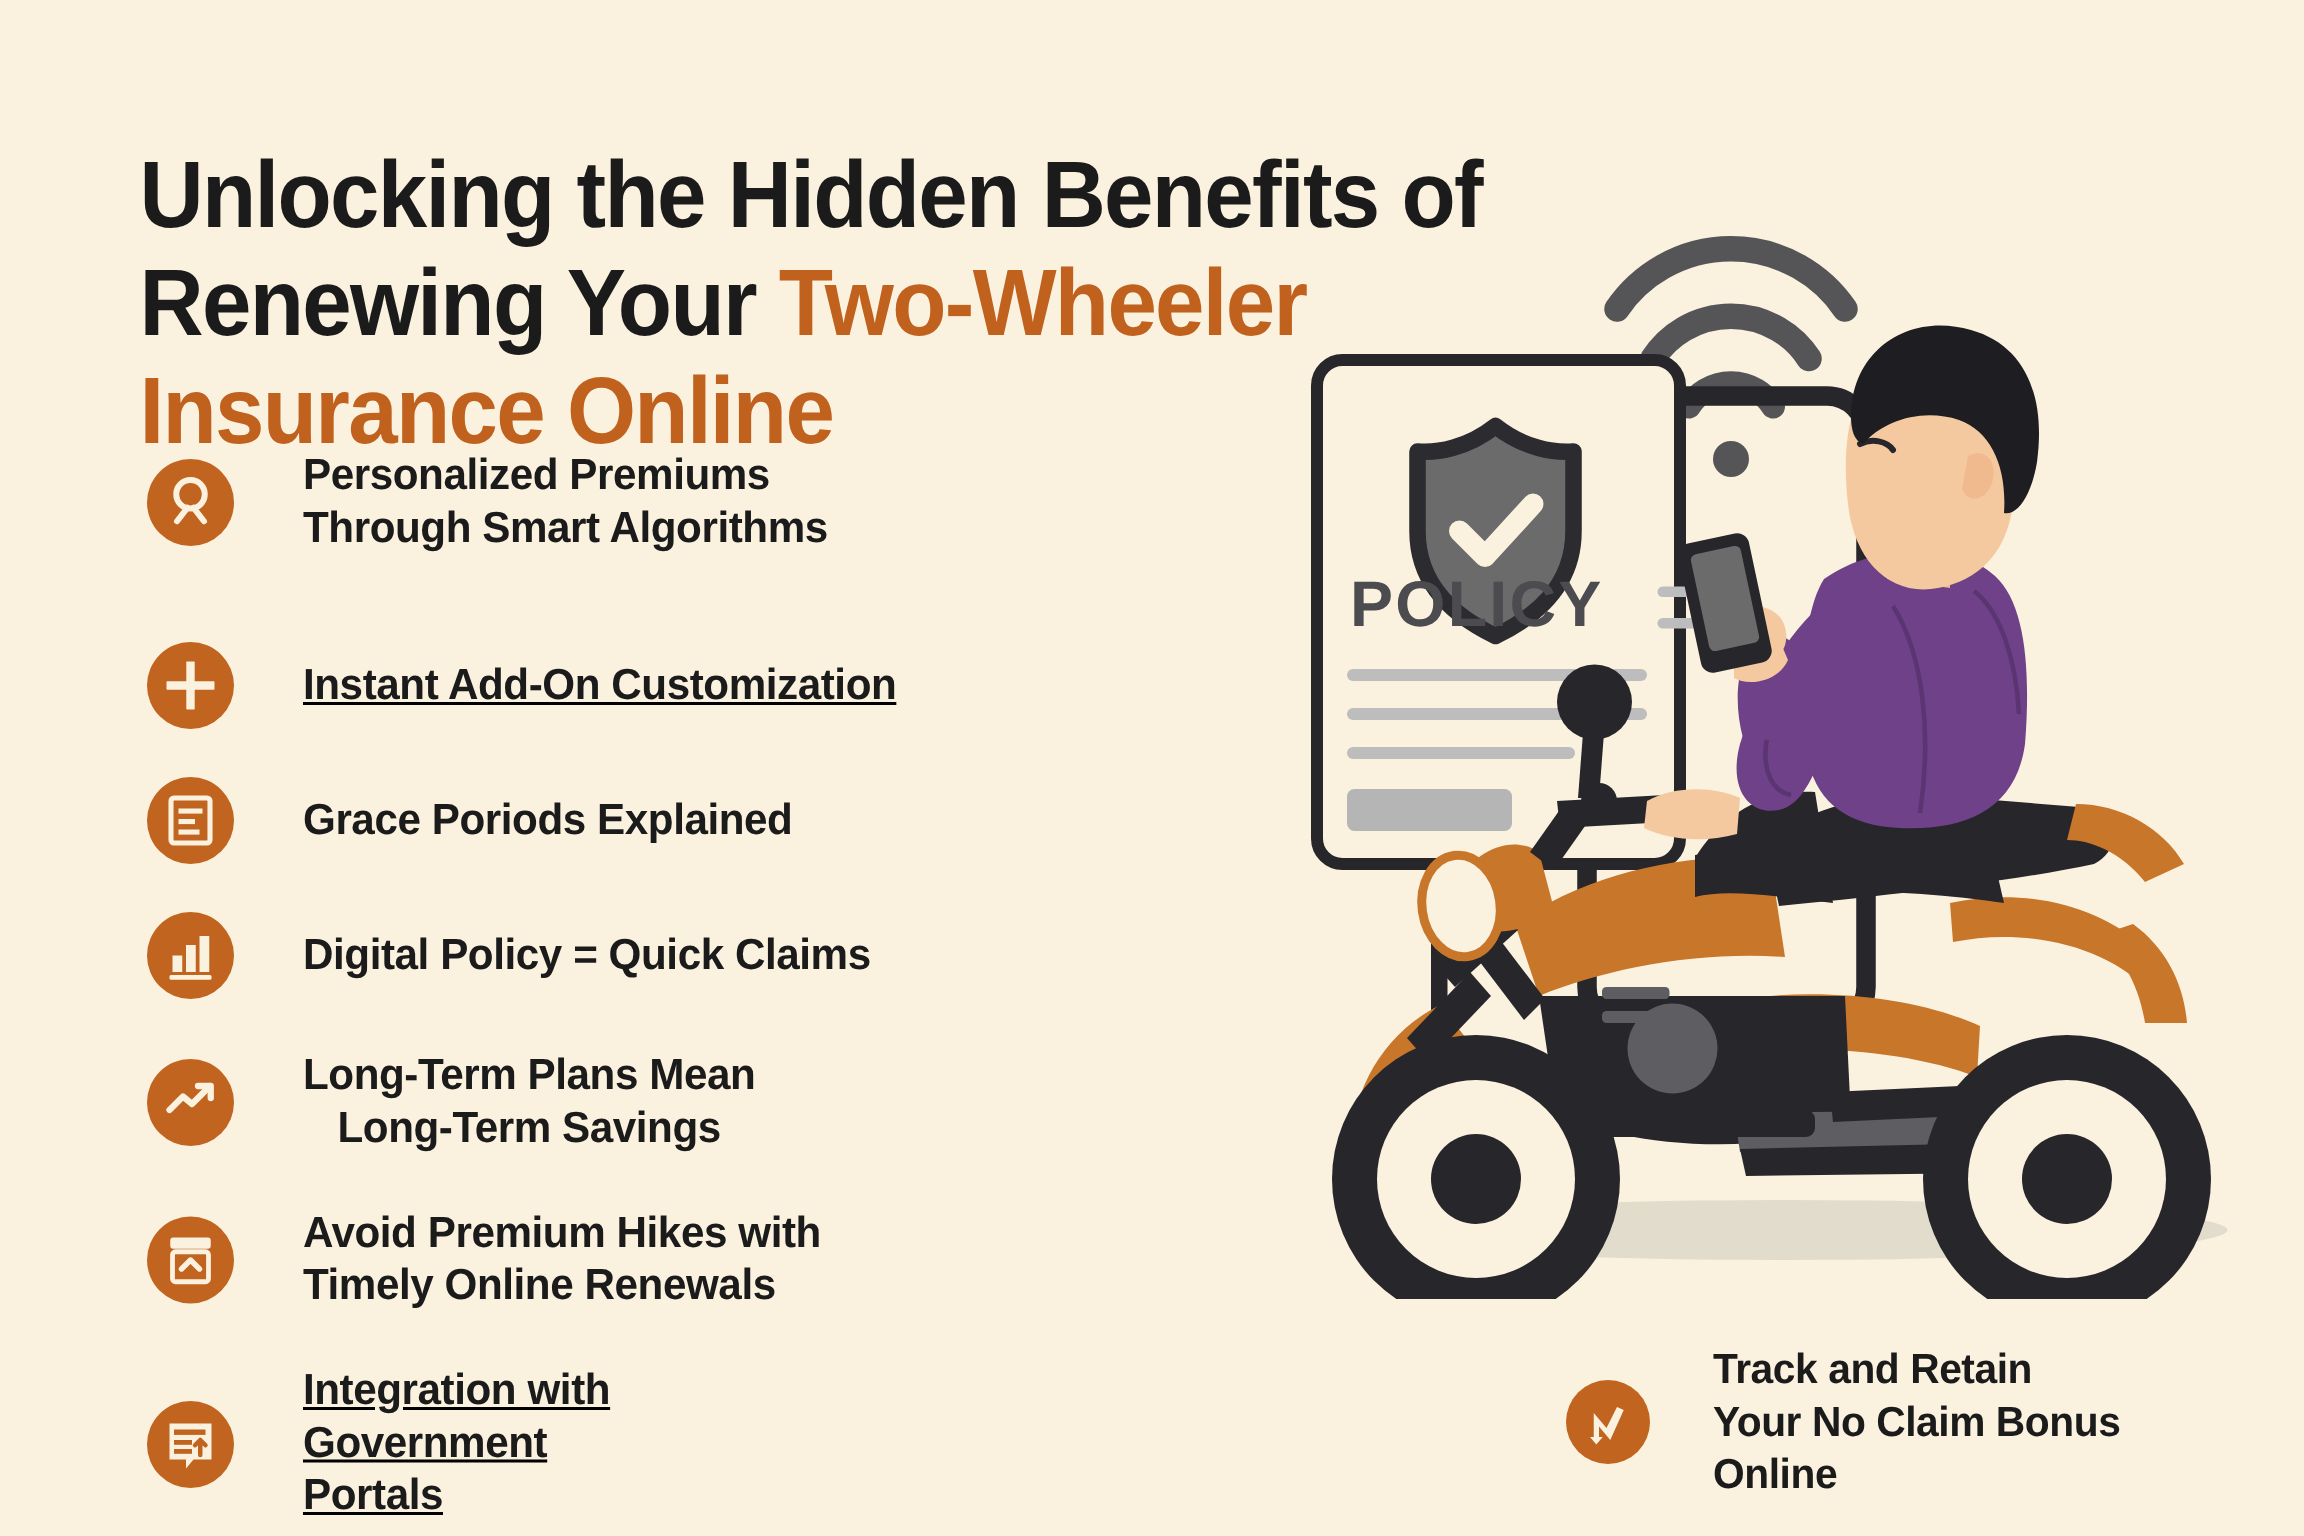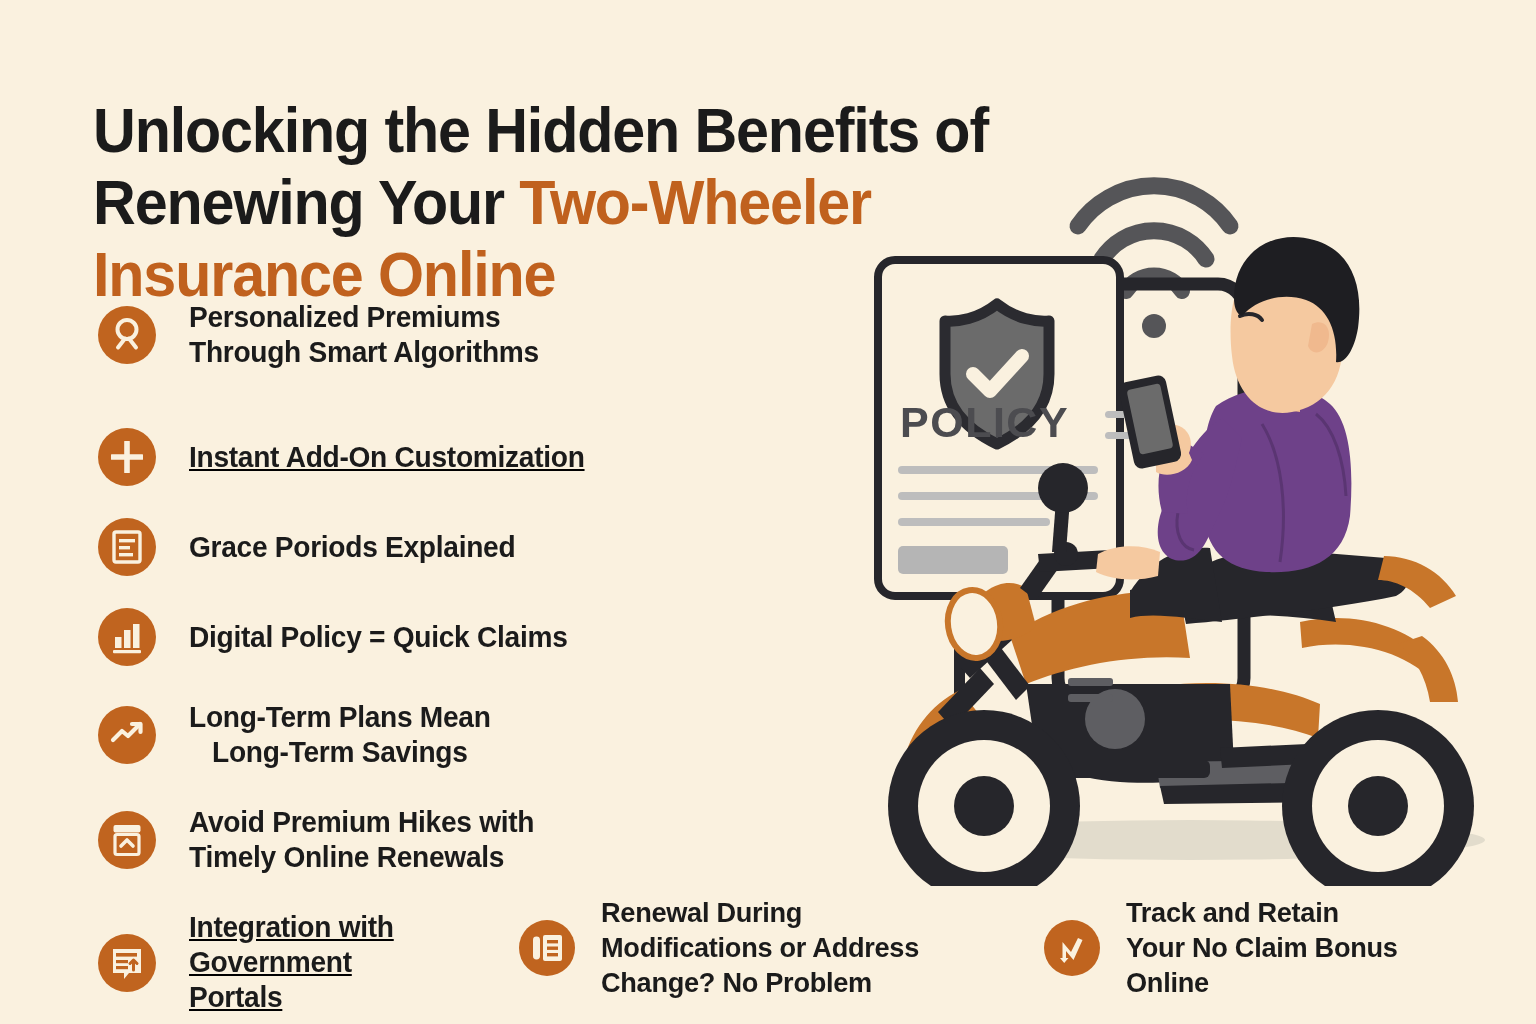--- a/index.html
+++ b/index.html
@@ -42,21 +42,21 @@
   .bullets {
     position: absolute;
     left: 98px;
     top: 300px;
     width: 620px;
   }
   .bullet-row {
     position: absolute;
     display: flex;
     align-items: center;
-    gap: 3px;
+    gap: 16px;
   }
   .ic {
     width: 58px;
     height: 58px;
     border-radius: 50%;
     background: #C0641F;
     flex: 0 0 58px;
     display: flex;
     align-items: center;
     justify-content: center;
@@ -84,21 +84,21 @@
   .bottom-item .btext {
     margin-left: 26px;
     font-size: 28px;
     line-height: 35px;
   }
 
   
   .illo {
     position: absolute;
     left: 830px;
-    top: 156px;
+    top: 136px;
     width: 706px;
     height: 730px;
   }
   .illo svg { display: block; }
 </style>
 </head>
 <body>
 
 <div class="canvas">
 
@@ -189,36 +189,22 @@
           <path d="M35.5 36 L35.5 26 M32 29.5 L35.5 26 L39 29.5" fill="none" stroke="#C0641F" stroke-width="3" stroke-linecap="round" stroke-linejoin="round"></path>
         </svg>
       </span>
       <span class="btext">Integration with
 Government
 Portals</span>
     </div>
 
   </div>
 
-  <div class="bottom-item" style="left:519px;top:895px;">
-    <span class="ic">
-      <svg width="56" height="56" viewBox="0 0 56 56">
-        <rect x="14" y="16.5" width="7" height="23" rx="3.4" fill="#FAF1DF"></rect>
-        <rect x="24" y="15" width="19" height="26" rx="2" fill="#FAF1DF"></rect>
-        <rect x="28" y="20" width="11" height="3.4" fill="#C0641F"></rect>
-        <rect x="28" y="26.5" width="11" height="3.4" fill="#C0641F"></rect>
-        <rect x="28" y="33" width="11" height="3.4" fill="#C0641F"></rect>
-      </svg>
-    </span>
-    <span class="btext">Renewal During
-Modifications or Address
-Change? No Problem</span>
-  </div>
-
-  <div class="bottom-item" style="left:1044px;top:895px;">
+
+  <div class="bottom-item" style="left:1044px;top:895px;gap:16px;">
     <span class="ic">
       <svg width="56" height="56" viewBox="0 0 56 56">
         <path d="M16 38 L18.5 38 L18.5 22 L27 32 L34 18 L38.5 20 L29.5 40 L22 31 L22 38 L24.5 38 L20.2 43 Z" fill="#FAF1DF"></path>
       </svg>
     </span>
     <span class="btext">Track and Retain
 Your No Claim Bonus
 Online</span>
   </div>
 

